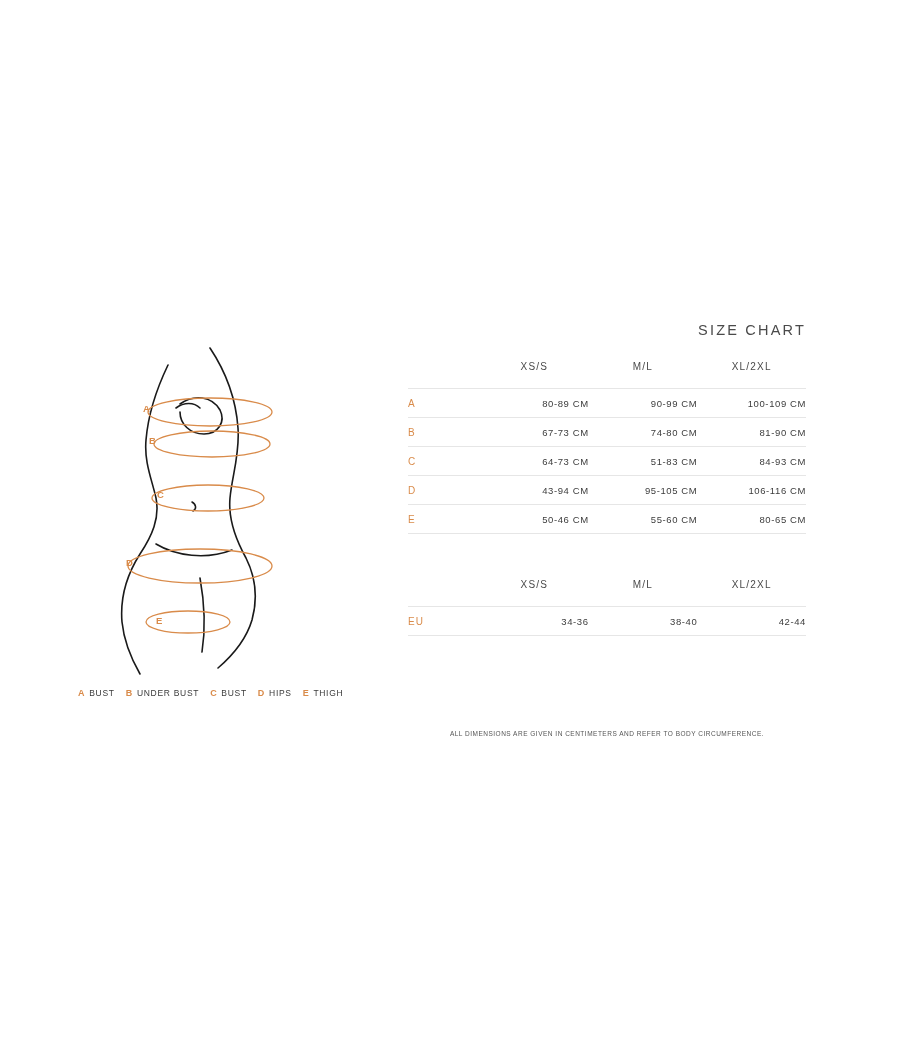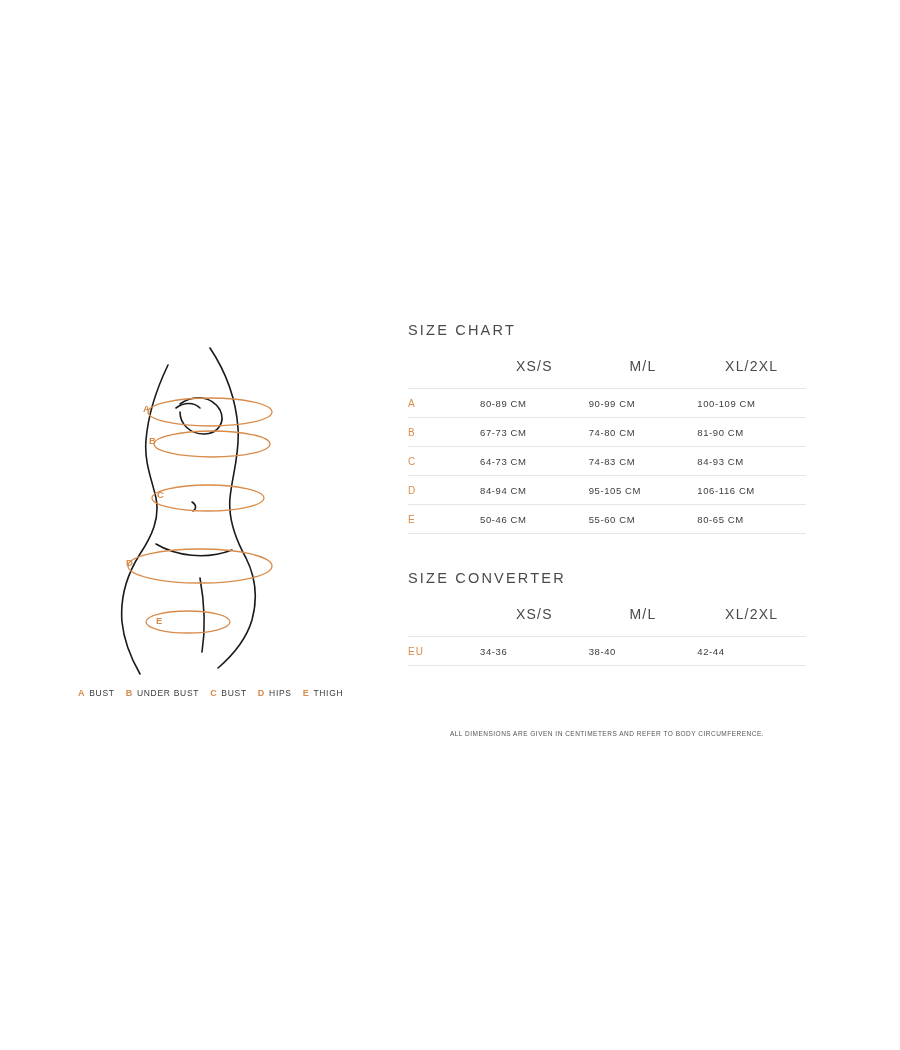--- a/index.html
+++ b/index.html
@@ -64,40 +64,40 @@
   }
 
   
   .tables {
     position: absolute;
     left: 408px;
     top: 322px;
     width: 398px;
   }
   .table-title {
-    text-align: left;
+    text-align: right;
     font-size: 14.5px;
     letter-spacing: 2.2px;
     color: #4a4a4a;
     margin-bottom: 14px;
   }
   table.sizes {
     border-collapse: collapse;
     width: 398px;
     table-layout: fixed;
   }
   table.sizes th,
   table.sizes td {
     font-weight: normal;
     padding: 0;
     height: 28px;
     vertical-align: middle;
   }
   table.sizes thead th {
-    font-size: 14px;
+    font-size: 10px;
     letter-spacing: 1.2px;
     color: #4a4a4a;
     text-align: center;
     padding-bottom: 8px;
   }
   table.sizes thead th.corner {
     width: 72px;
   }
   table.sizes tbody tr {
     border-top: 1px solid #e6e6e6;
@@ -107,21 +107,21 @@
   }
   td.rowkey {
     color: #d98b4a;
     font-size: 10px;
     letter-spacing: 1px;
     text-align: left;
     padding-left: 12px;
     width: 72px;
   }
   td.cell {
-    text-align: left;
+    text-align: right;
     font-size: 9.5px;
     letter-spacing: .6px;
     color: #3c3c3c;
   }
   .spacer {
     height: 36px;
   }
   .footnote {
     position: absolute;
     left: 408px;
@@ -231,41 +231,40 @@
         </tr>
         <tr>
           <td class="rowkey">B</td>
           <td class="cell">67-73 CM</td>
           <td class="cell">74-80 CM</td>
           <td class="cell">81-90 CM</td>
         </tr>
         <tr>
           <td class="rowkey">C</td>
           <td class="cell">64-73 CM</td>
-          <td class="cell">74-83 CM</td>
+          <td class="cell">51-83 CM</td>
           <td class="cell">84-93 CM</td>
         </tr>
         <tr>
           <td class="rowkey">D</td>
-          <td class="cell">84-94 CM</td>
+          <td class="cell">43-94 CM</td>
           <td class="cell">95-105 CM</td>
           <td class="cell">106-116 CM</td>
         </tr>
         <tr>
           <td class="rowkey">E</td>
           <td class="cell">50-46 CM</td>
           <td class="cell">55-60 CM</td>
           <td class="cell">80-65 CM</td>
         </tr>
       </tbody>
     </table>
 
     <div class="spacer"></div>
 
-    <div class="table-title">SIZE CONVERTER</div>
 
     <table class="sizes">
       <thead>
         <tr>
           <th class="corner"></th>
           <th>XS/S</th>
           <th>M/L</th>
           <th>XL/2XL</th>
         </tr>
       </thead>

